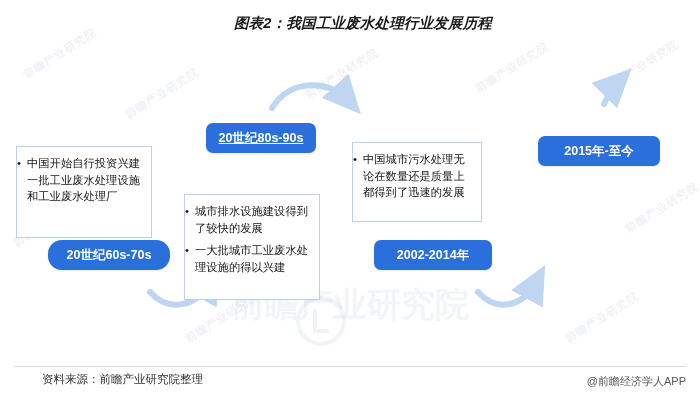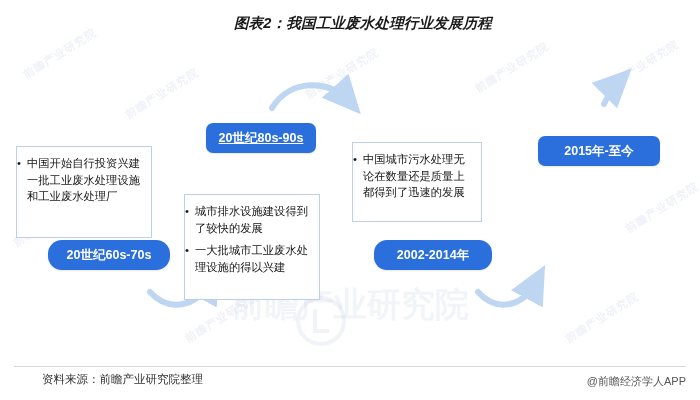--- a/index.html
+++ b/index.html
@@ -137,21 +137,21 @@
   }
 
   
   #box1 { left: 16px;  top: 146px; width: 136px; height: 92px; }
   #pill1 { left: 48px; top: 240px; width: 122px; height: 30px; border-radius: 14px; }
 
   #box2 { left: 184px; top: 158px; width: 136px; height: 106px; margin-top: 36px; }
   #pill2 { left: 206px; top: 123px; width: 110px; height: 30px; text-decoration: underline; }
 
   #box3 { left: 352px; top: 142px; width: 130px; height: 80px; }
-  #pill3 { left: 374px; top: 240px; width: 118px; height: 30px; border-radius: 13px; }
+  #pill3 { left: 374px; top: 240px; width: 118px; height: 30px; }
 
   #box4 { left: 514px; top: 158px; width: 138px; height: 96px; }
   #pill4 { left: 538px; top: 136px; width: 122px; height: 30px; }
 
   
   .footer-left {
     position: absolute;
     left: 14px;
     top: 372px;
     font-size: 11.5px;

